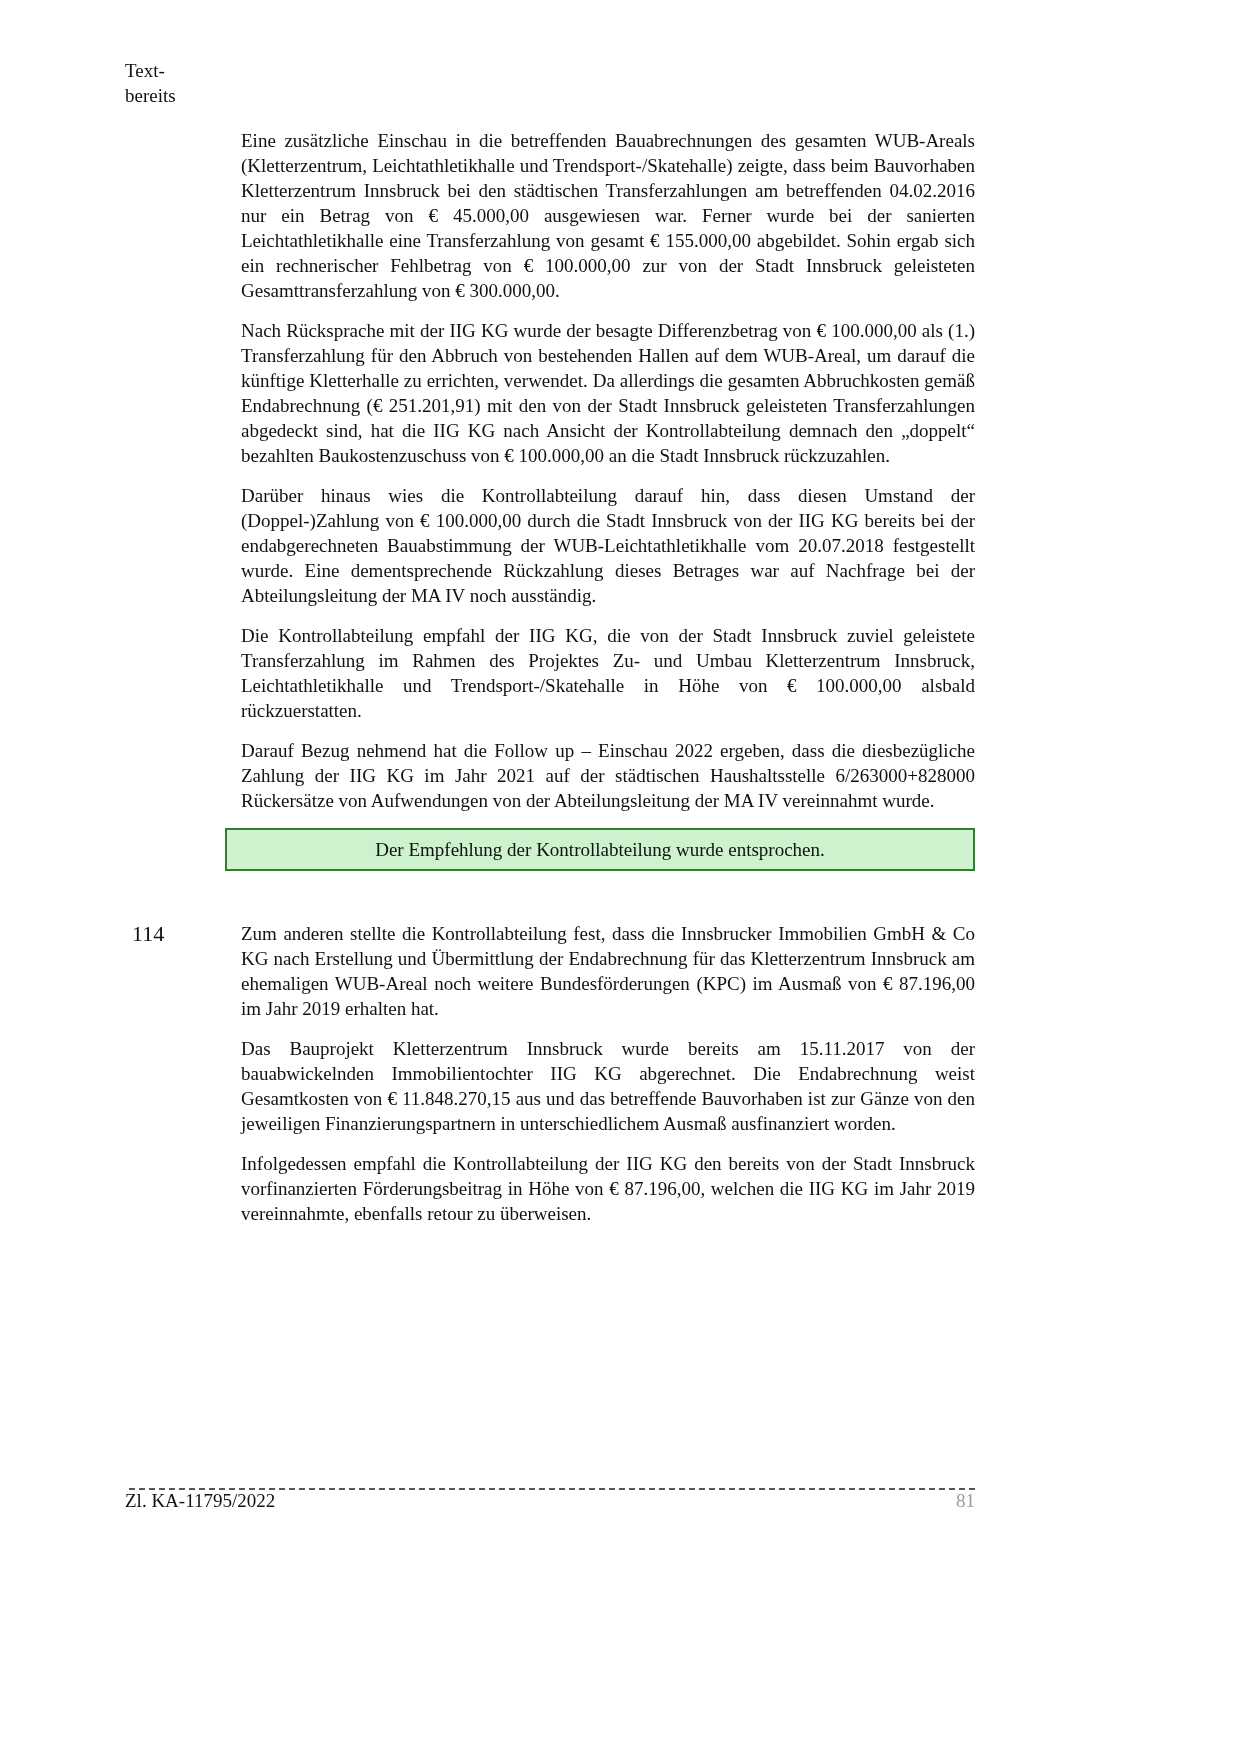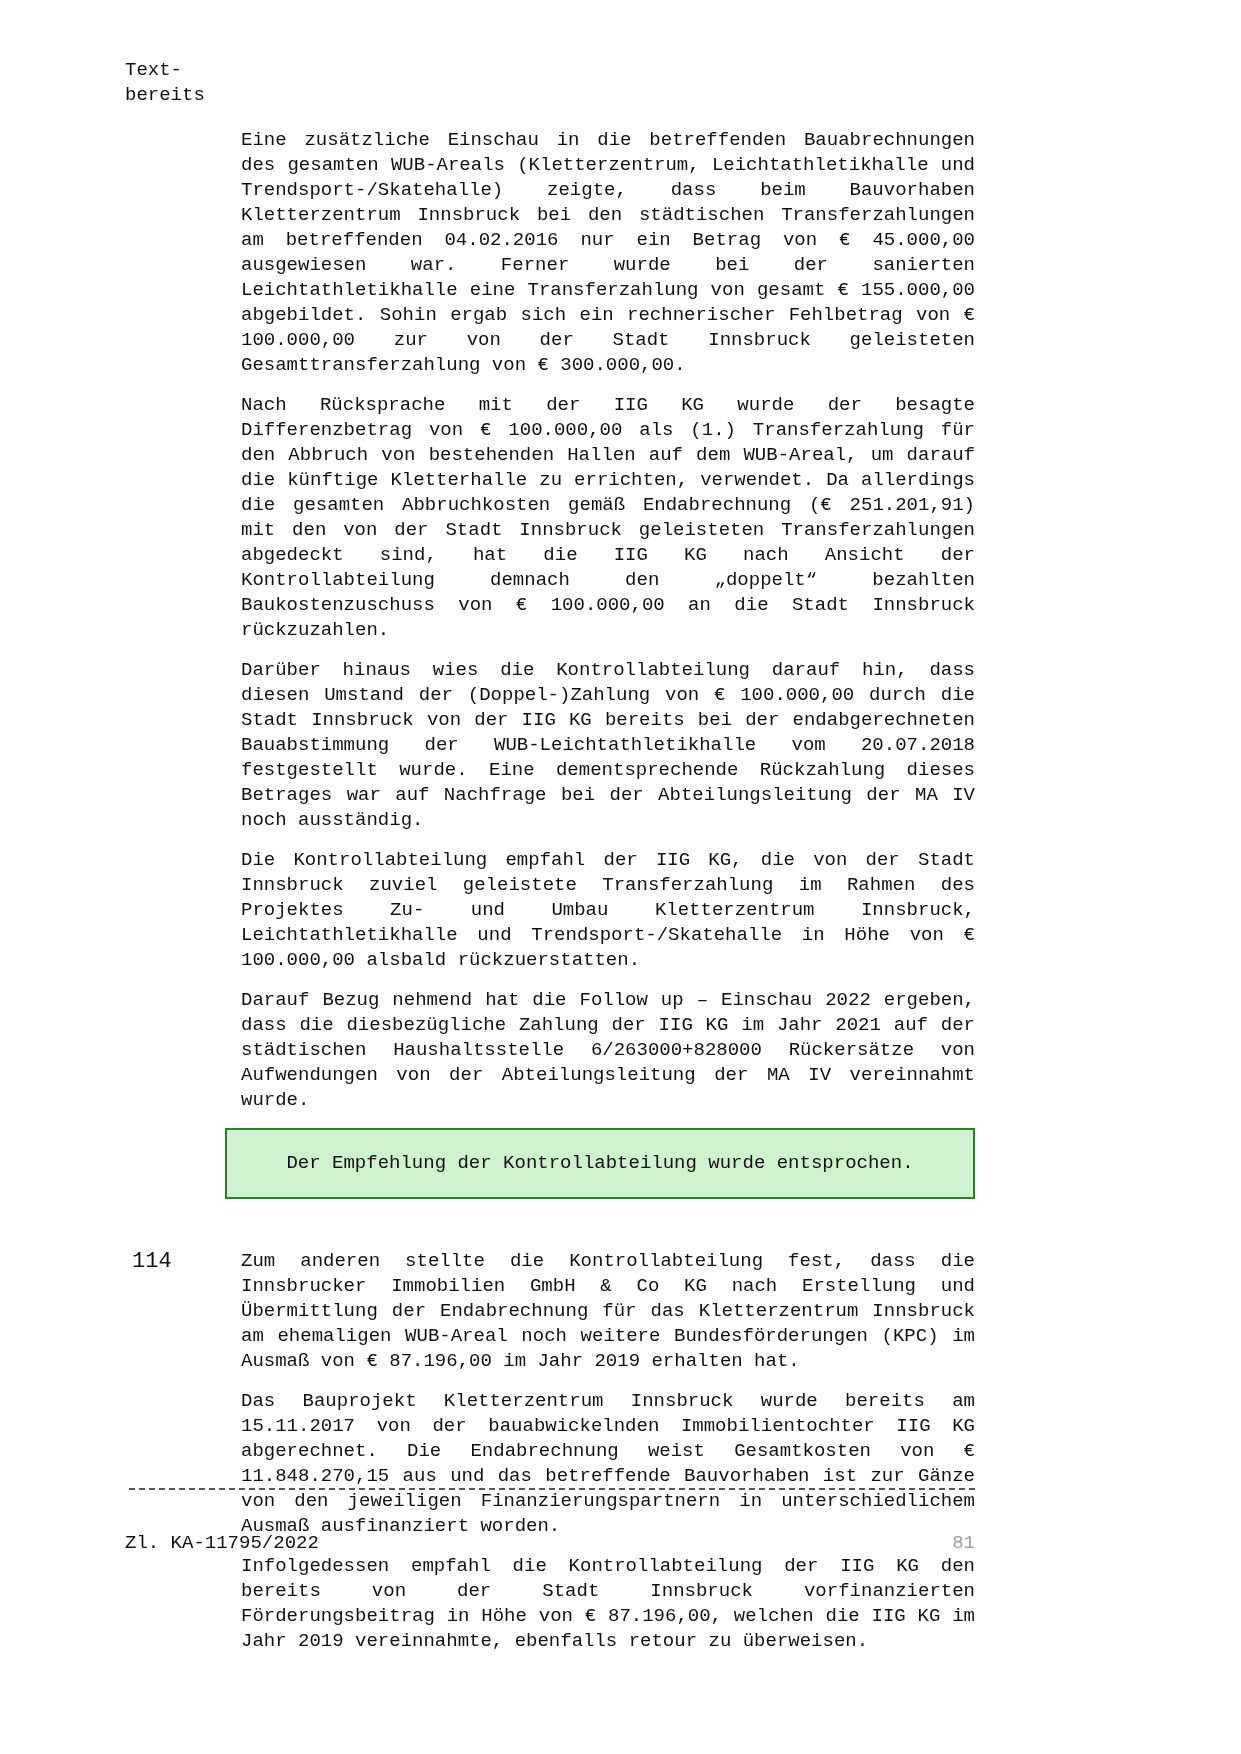--- a/index.html
+++ b/index.html
@@ -5,21 +5,21 @@
   html, body {
     margin: 0;
     padding: 0;
     background: #ffffff;
   }
   .page {
     position: relative;
     width: 1062px;
     height: 1754px;
     background: #ffffff;
-    font-family: Liberation Mono, monospace;
+    font-family: Liberation Serif, serif;
     color: #111111;
     overflow: hidden;
   }
   .margin-header {
     position: absolute;
     left: 125px;
     top: 58px;
     font-size: 19px;
     line-height: 25px;
   }
@@ -33,21 +33,21 @@
     margin: 0 0 15px 16px;
     font-size: 19px;
     line-height: 25px;
     text-align: justify;
   }
   .rec-box {
     margin-top: 15px;
     border: 2px solid #2f7d2f;
     background: #cdf2cd;
     text-align: center;
-    padding: 21px 8px;
+    padding: 7px 8px;
     font-size: 19px;
     line-height: 25px;
   }
   .section {
     position: relative;
   }
   .section-114 {
     margin-top: 50px;
   }
   .section-number {
@@ -61,21 +61,21 @@
     position: absolute;
     left: 129px;
     top: 1488px;
     width: 846px;
     height: 0;
     border-top: 2px dashed #555555;
   }
   .footer {
     position: absolute;
     left: 125px;
-    top: 1531px;
+    top: 1488px;
     width: 850px;
     display: flex;
     justify-content: space-between;
     align-items: baseline;
     font-size: 19px;
     line-height: 25px;
   }
   .footer .page-number {
     color: #9a9a9a;
     margin-left: 20px;

